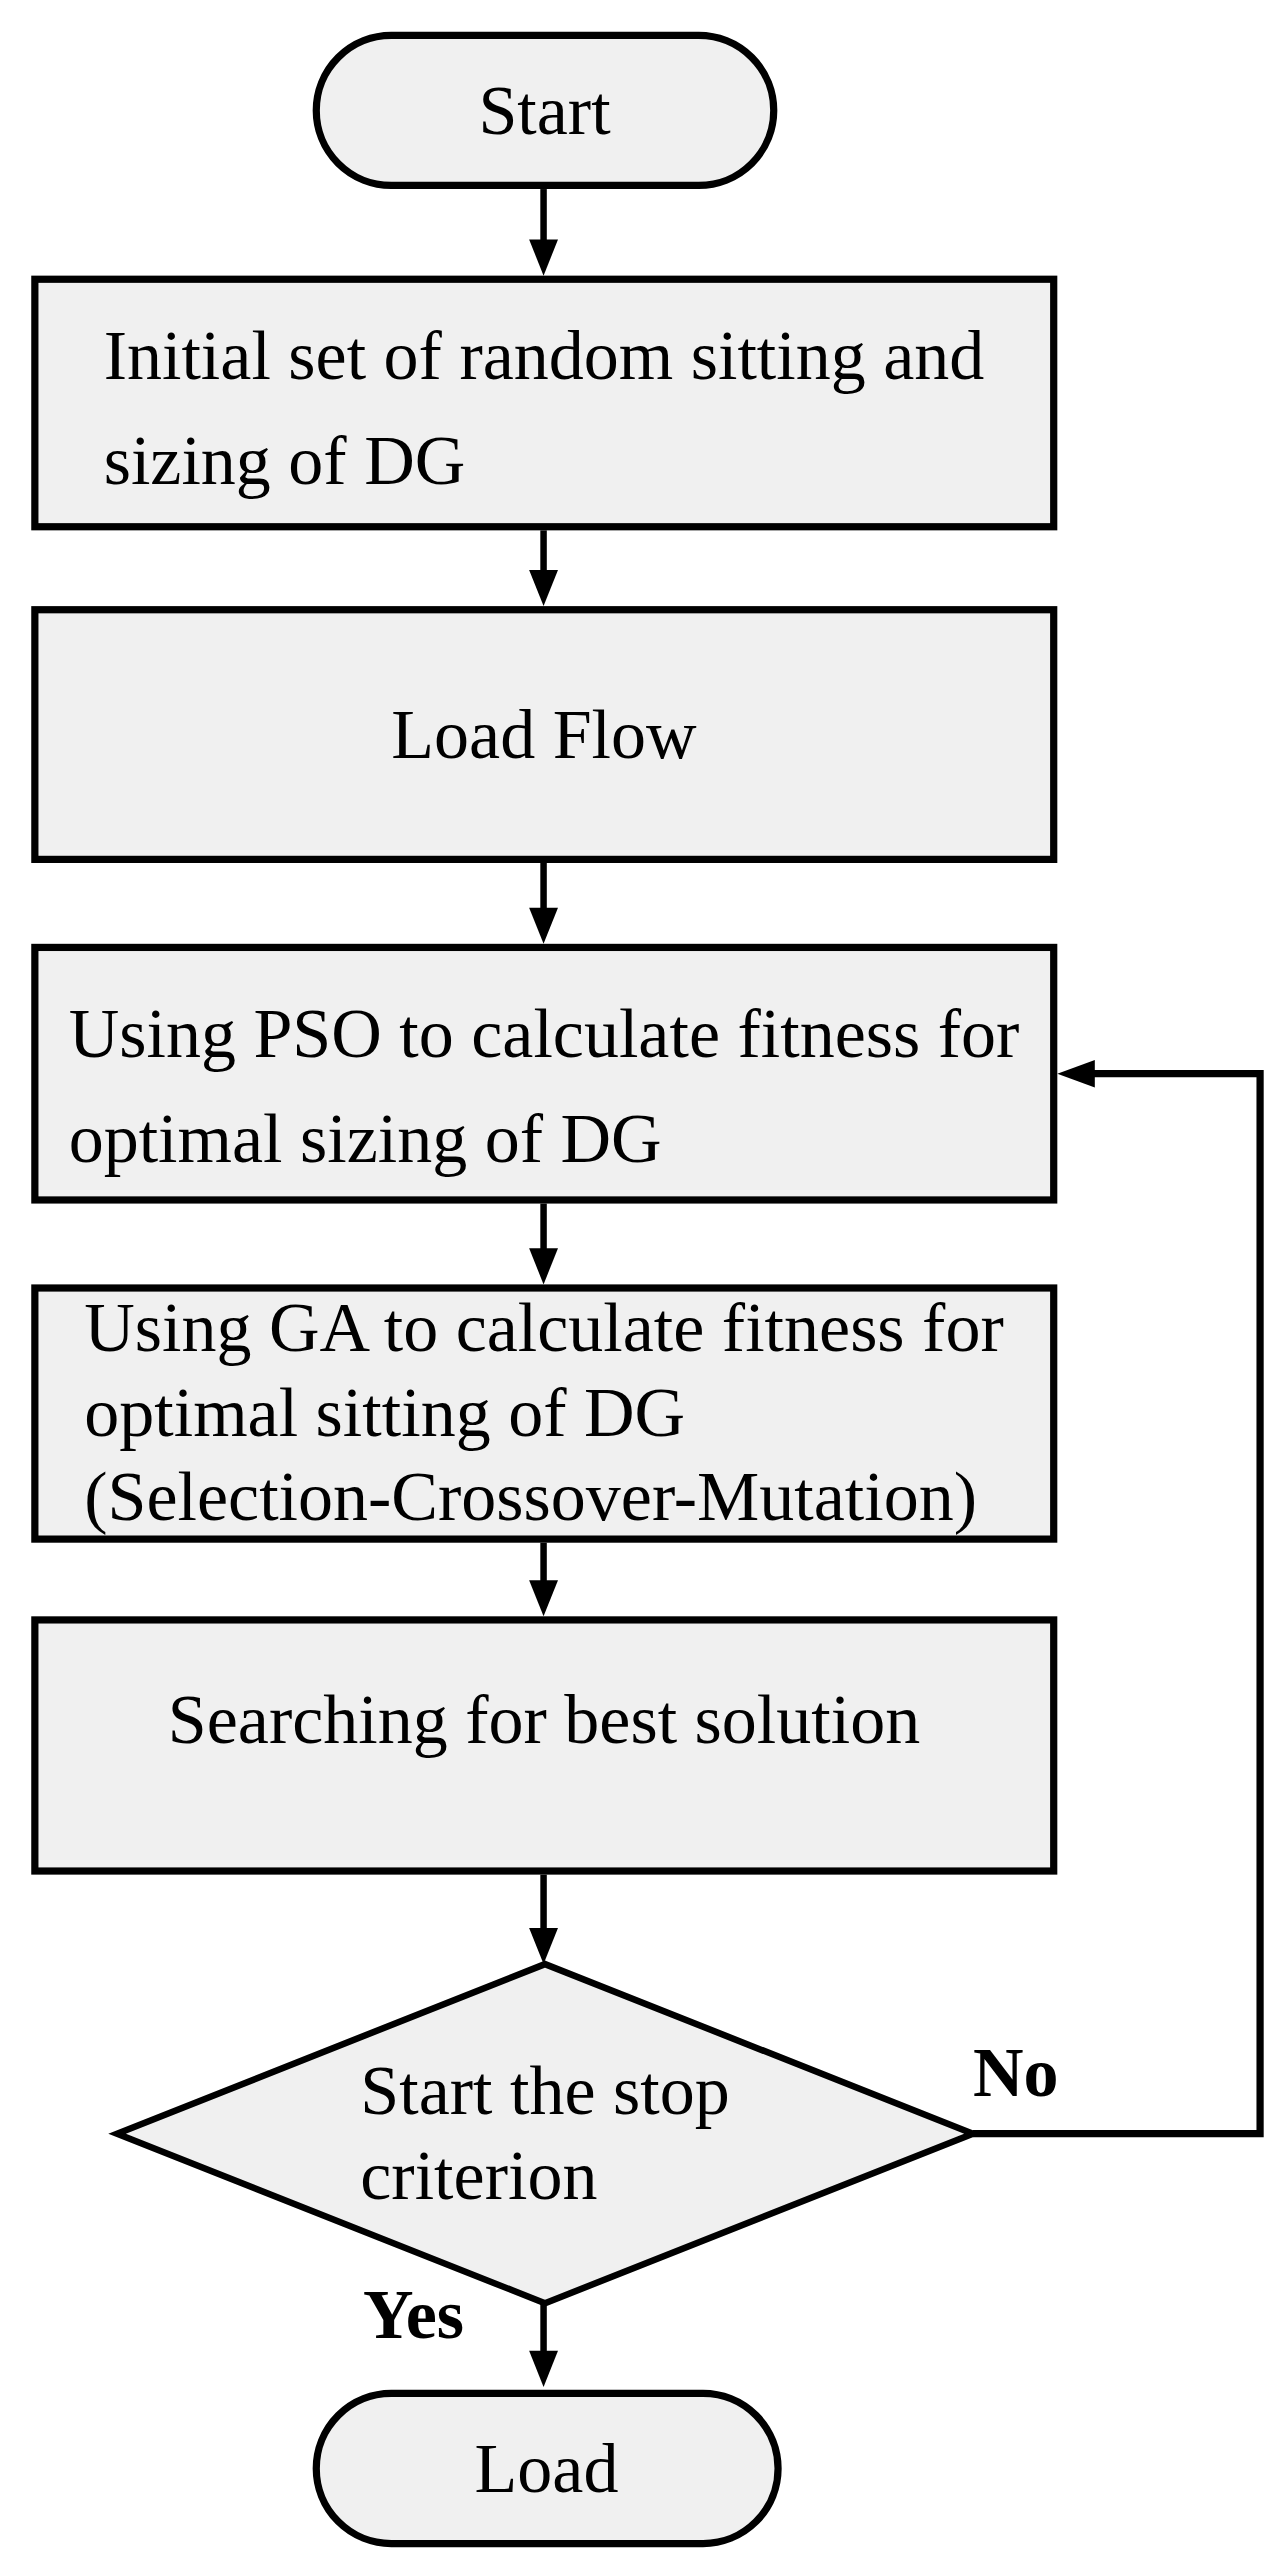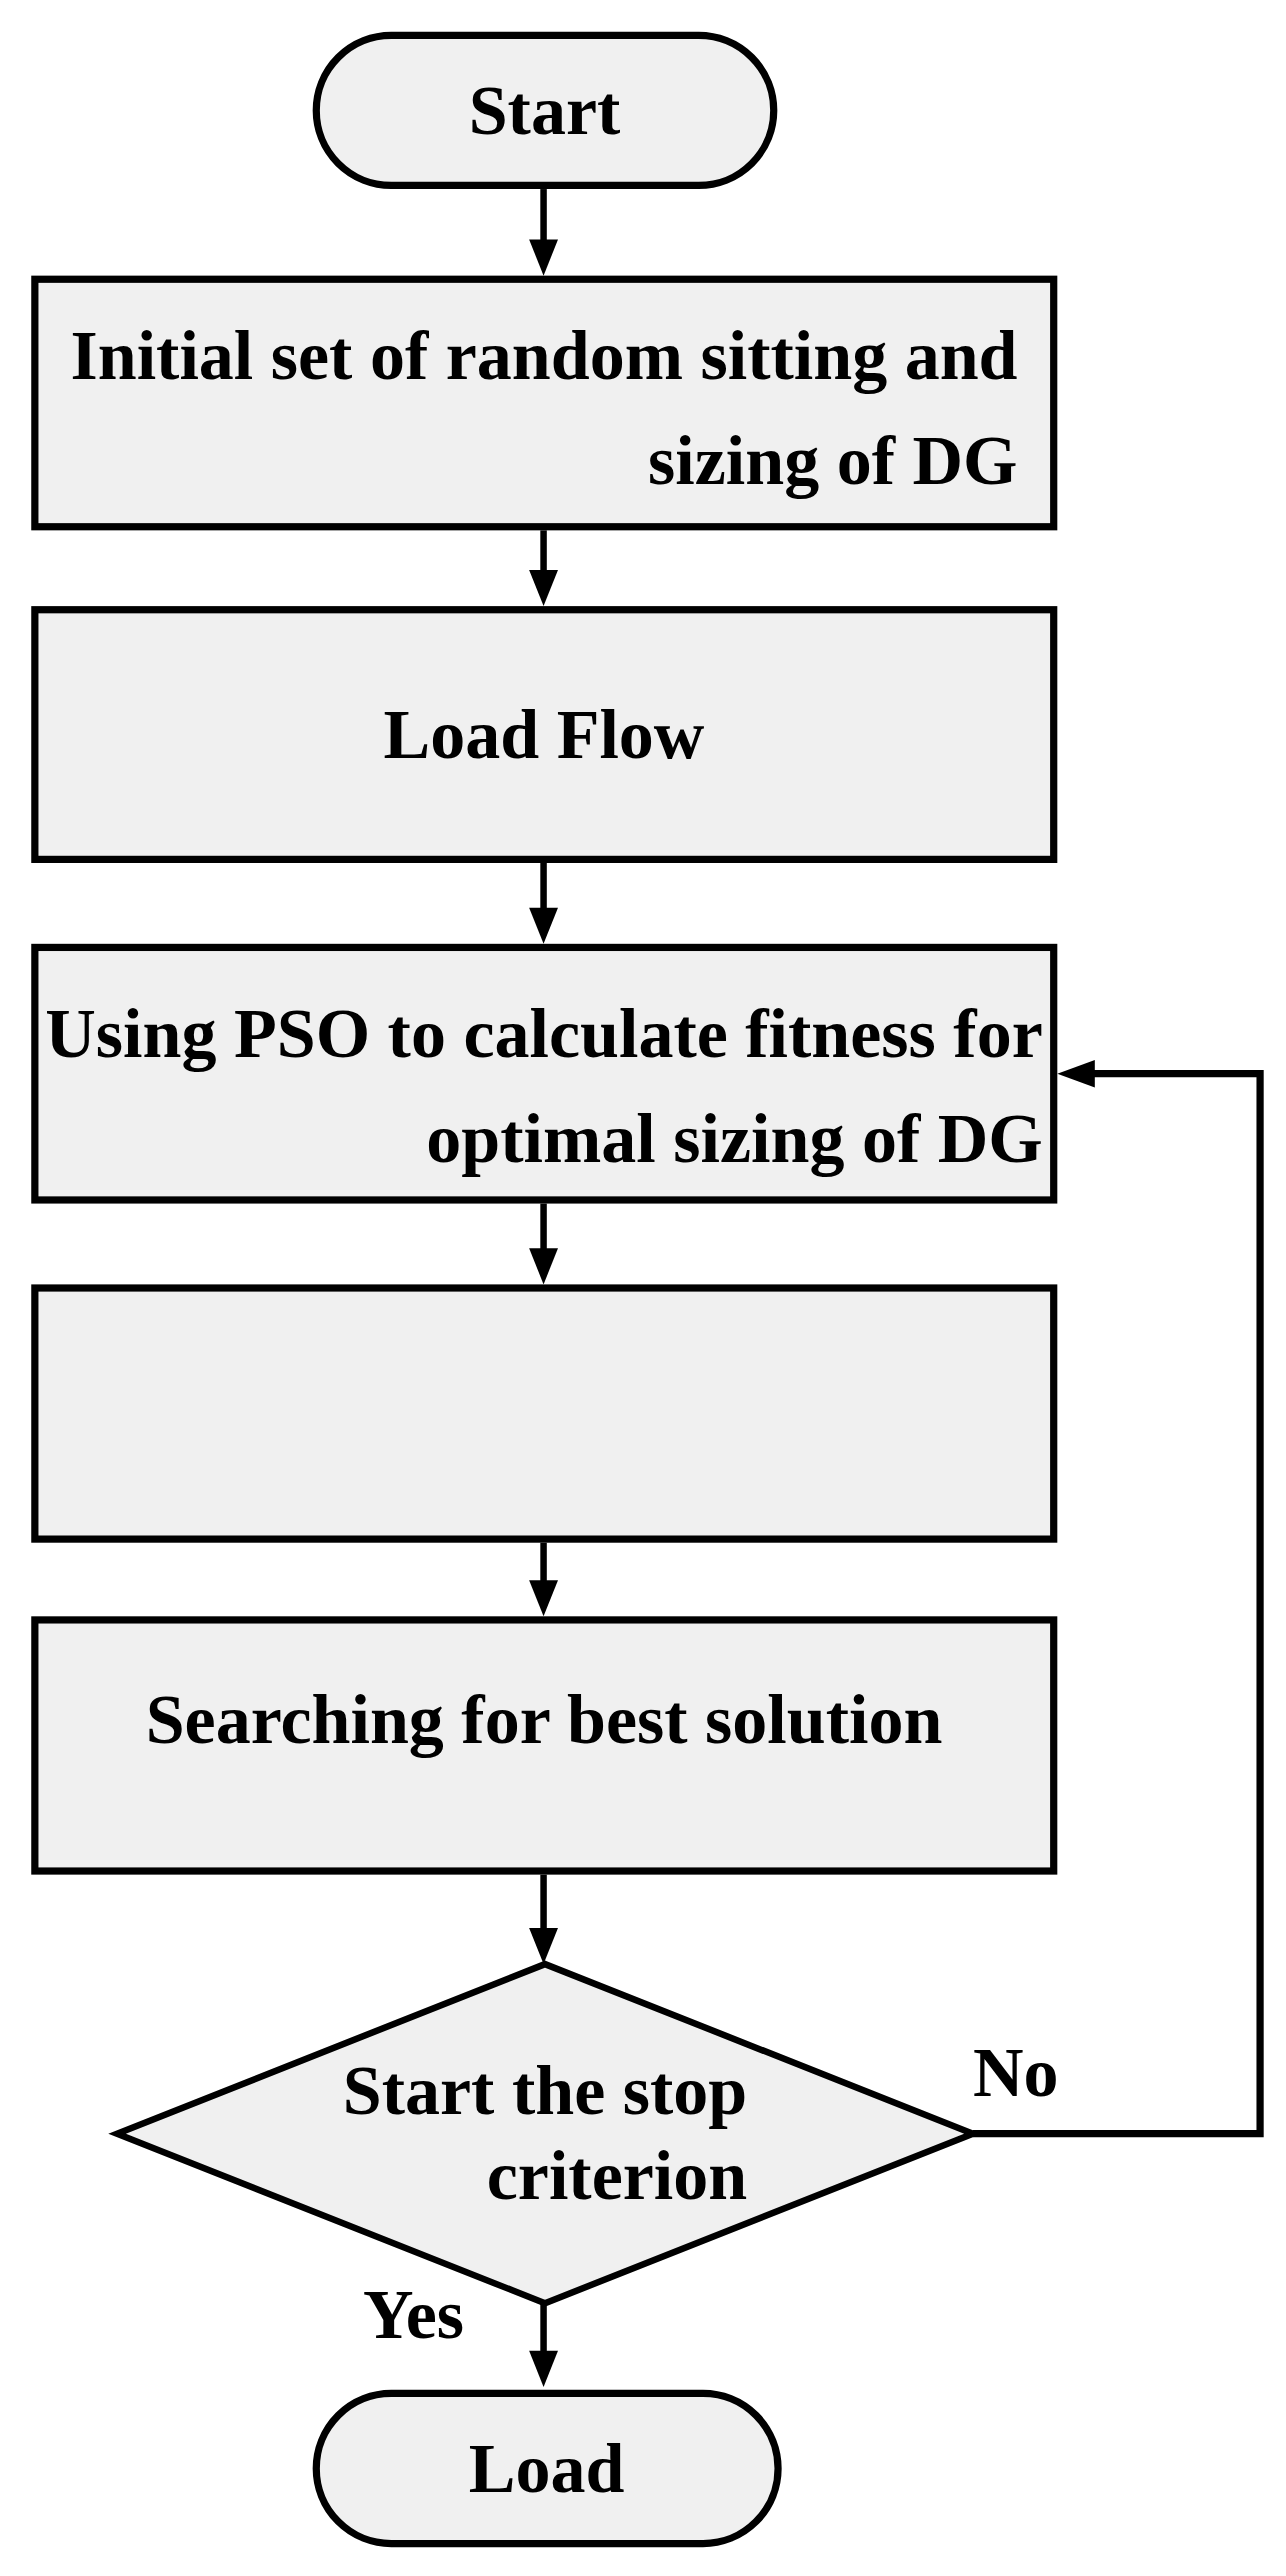--- a/index.html
+++ b/index.html
@@ -33,23 +33,23 @@
   .arrowhead {
     fill: #000000;
     stroke: none;
   }
   .label {
     position: absolute;
     display: flex;
     flex-direction: column;
     align-items: center;
     justify-content: center;
-    text-align: right;
+    text-align: left;
     white-space: pre-line;
-    font-weight: bold;
+    font-weight: normal;
     font-size: 70px;
     color: #000000;
     line-height: 1.5;
     pointer-events: none;
   }
   .lh-tight { line-height: 1.21; }
   .edge-label {
     position: absolute;
     font-weight: bold;
     font-size: 70px;
@@ -125,20 +125,23 @@
   <div class="label" style="left:312px; top:32px; width:465px; height:157px;">Start</div>
 
   <div class="label" style="left:31px; top:280px; width:1026px; height:255px;">Initial set of random sitting and
 sizing of DG</div>
 
   <div class="label" style="left:31px; top:606px; width:1026px; height:257px;">Load Flow</div>
 
   <div class="label" style="left:31px; top:924px; width:1026px; height:324px;">Using PSO to calculate fitness for
 optimal sizing of DG</div>
 
+  <div class="label lh-tight" style="left:31px; top:1284px; width:1026px; height:258px;">Using GA to calculate fitness for
+optimal sitting of DG
+(Selection-Crossover-Mutation)</div>
 
   <div class="label" style="left:31px; top:1616px; width:1026px; height:206px;">Searching for best solution</div>
 
   <div class="label lh-tight" style="left:184px; top:2011px; width:722px; height:245px;">Start the stop
 criterion</div>
 
   <div class="label" style="left:312px; top:2390px; width:469px; height:157px;">Load</div>
 
   <div class="edge-label" style="left:973px; top:2032px; width:144px;">No</div>
 

